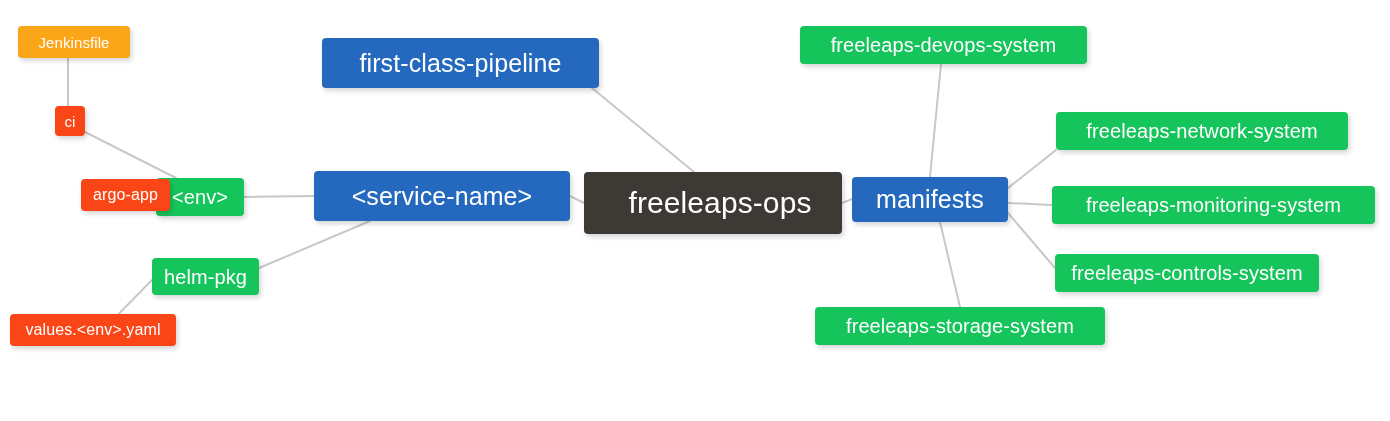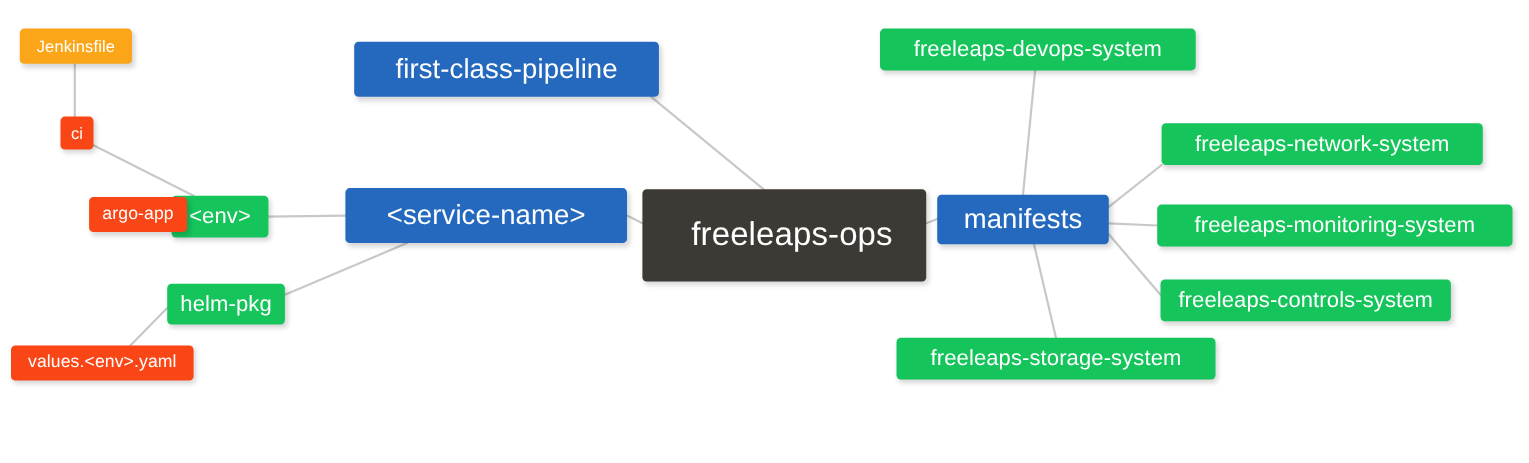--- a/index.html
+++ b/index.html
@@ -60,27 +60,27 @@
       <line x1="176" y1="178" x2="85" y2="132" stroke="#c8c8c8" stroke-width="2" stroke-linecap="round"></line>
       <line x1="68" y1="106" x2="68" y2="58" stroke="#c8c8c8" stroke-width="2" stroke-linecap="round"></line>
       <line x1="152" y1="280" x2="100" y2="333" stroke="#c8c8c8" stroke-width="2" stroke-linecap="round"></line>
       <line x1="930" y1="177" x2="941" y2="64" stroke="#c8c8c8" stroke-width="2" stroke-linecap="round"></line>
       <line x1="1008" y1="188" x2="1056" y2="150" stroke="#c8c8c8" stroke-width="2" stroke-linecap="round"></line>
       <line x1="1008" y1="203" x2="1052" y2="205" stroke="#c8c8c8" stroke-width="2" stroke-linecap="round"></line>
       <line x1="1008" y1="213" x2="1055" y2="268" stroke="#c8c8c8" stroke-width="2" stroke-linecap="round"></line>
       <line x1="940" y1="222" x2="960" y2="307" stroke="#c8c8c8" stroke-width="2" stroke-linecap="round"></line>
     </svg>
   <div id="nodes">
-      <div class="node n-root" style="left: 584px; top: 172px; width: 258px; height: 84px; font-size: 30px; padding-left: 24px;">freeleaps-ops</div>
+      <div class="node n-root" style="left: 584px; top: 172px; width: 258px; height: 62px; font-size: 30px; padding-left: 24px;">freeleaps-ops</div>
       <div class="node n-blue" style="left: 314px; top: 171px; width: 256px; height: 50px; font-size: 25px;">&lt;service-name&gt;</div>
       <div class="node n-blue" style="left: 322px; top: 38px; width: 277px; height: 50px; font-size: 25px;">first-class-pipeline</div>
       <div class="node n-blue" style="left: 852px; top: 177px; width: 156px; height: 45px; font-size: 25px;">manifests</div>
       <div class="node n-green" style="left: 156px; top: 178px; width: 88px; height: 38px; font-size: 20px;">&lt;env&gt;</div>
       <div class="node n-green" style="left: 152px; top: 258px; width: 107px; height: 37px; font-size: 20px;">helm-pkg</div>
-      <div class="node n-orange" style="left: 18px; top: 26px; width: 102px; height: 32px; font-size: 15px;">Jenkinsfile</div>
+      <div class="node n-orange" style="left: 18px; top: 26px; width: 112px; height: 32px; font-size: 15px;">Jenkinsfile</div>
       <div class="node n-red" style="left: 55px; top: 106px; width: 30px; height: 30px; font-size: 15px;">ci</div>
       <div class="node n-red" style="left: 33px; top: 179px; width: 89px; height: 32px; font-size: 16px; margin-left: 48px;">argo-app</div>
       <div class="node n-red" style="left: 10px; top: 314px; width: 166px; height: 32px; font-size: 16px;">values.&lt;env&gt;.yaml</div>
       <div class="node n-green" style="left: 800px; top: 26px; width: 287px; height: 38px; font-size: 20px;">freeleaps-devops-system</div>
       <div class="node n-green" style="left: 1056px; top: 112px; width: 292px; height: 38px; font-size: 20px;">freeleaps-network-system</div>
       <div class="node n-green" style="left: 1052px; top: 186px; width: 323px; height: 38px; font-size: 20px;">freeleaps-monitoring-system</div>
       <div class="node n-green" style="left: 1055px; top: 254px; width: 264px; height: 38px; font-size: 20px;">freeleaps-controls-system</div>
       <div class="node n-green" style="left: 815px; top: 307px; width: 290px; height: 38px; font-size: 20px;">freeleaps-storage-system</div>
     </div>
 </div>

